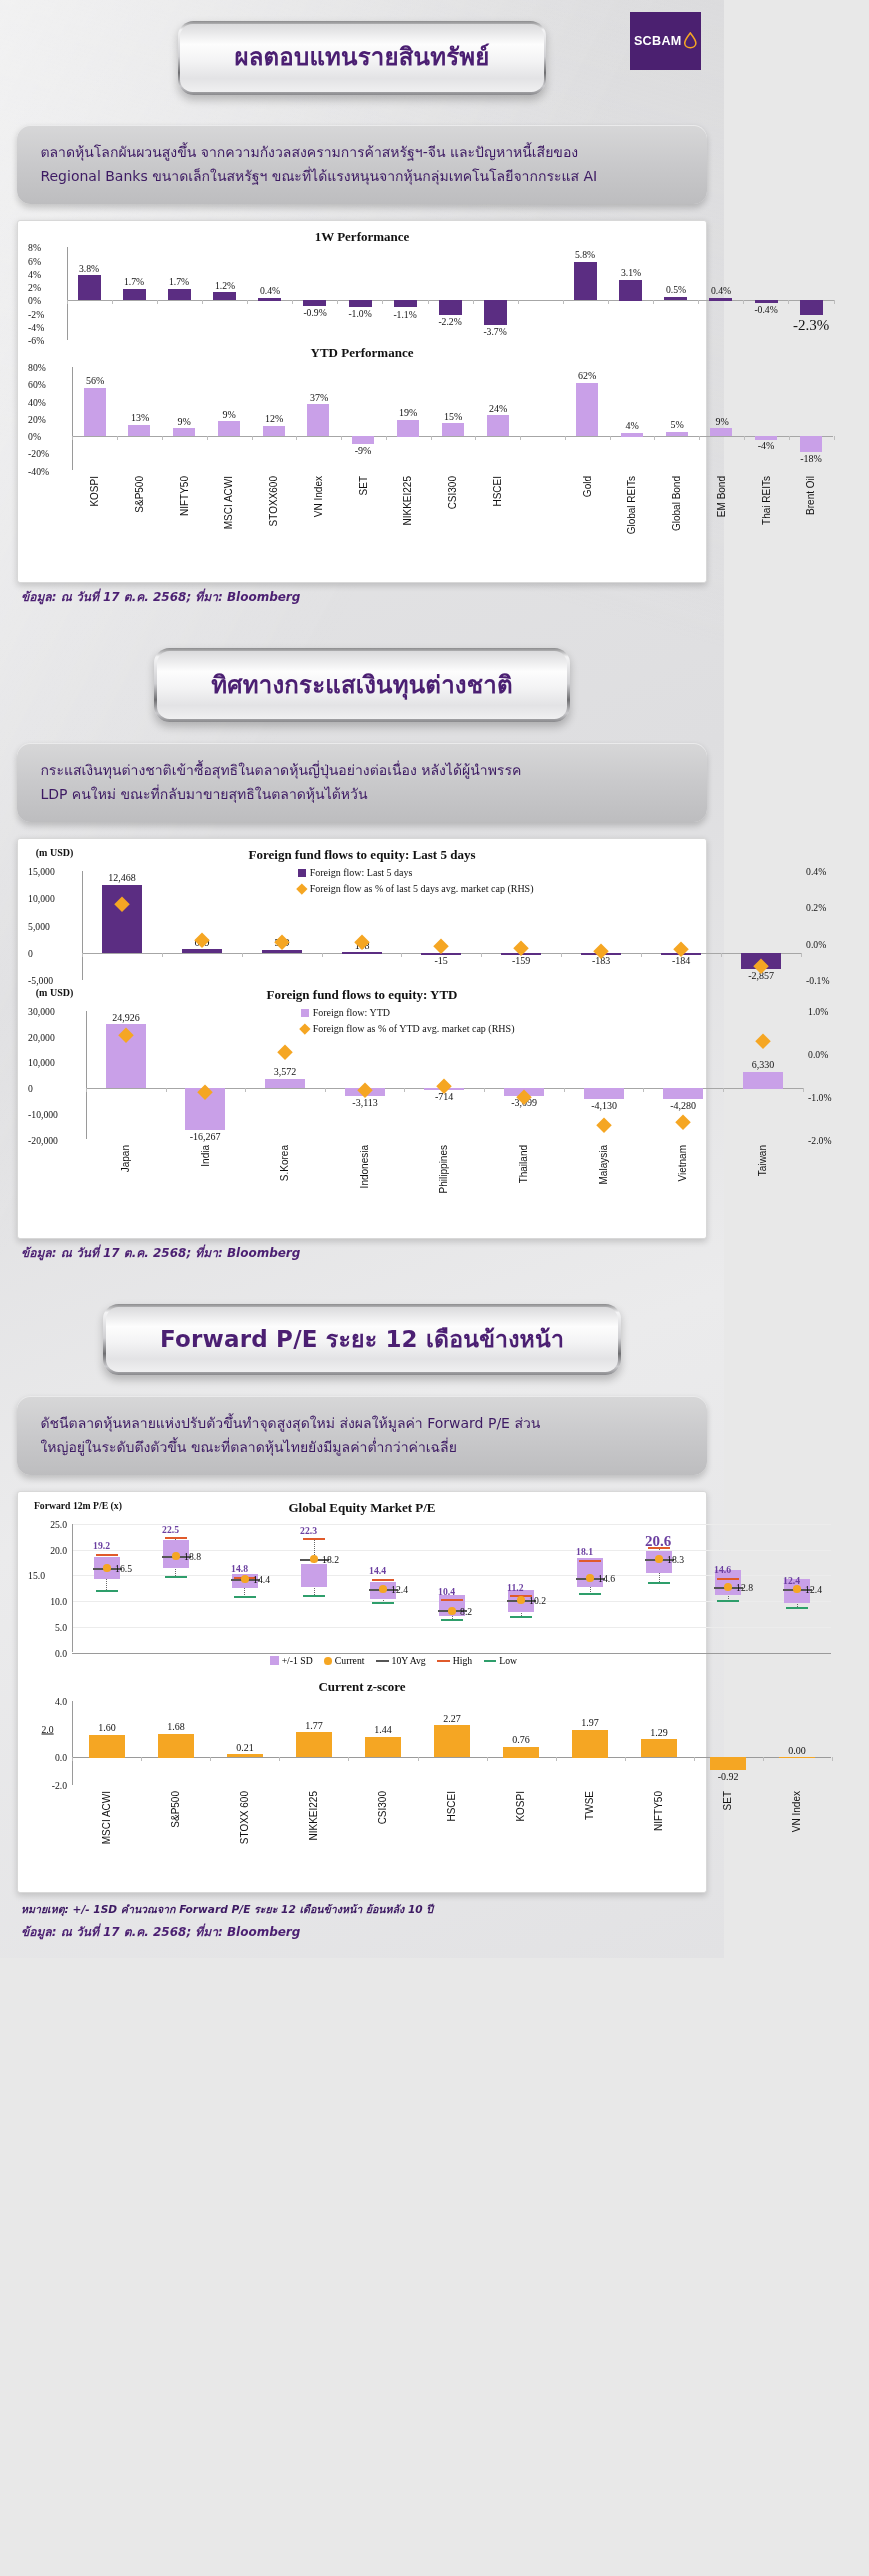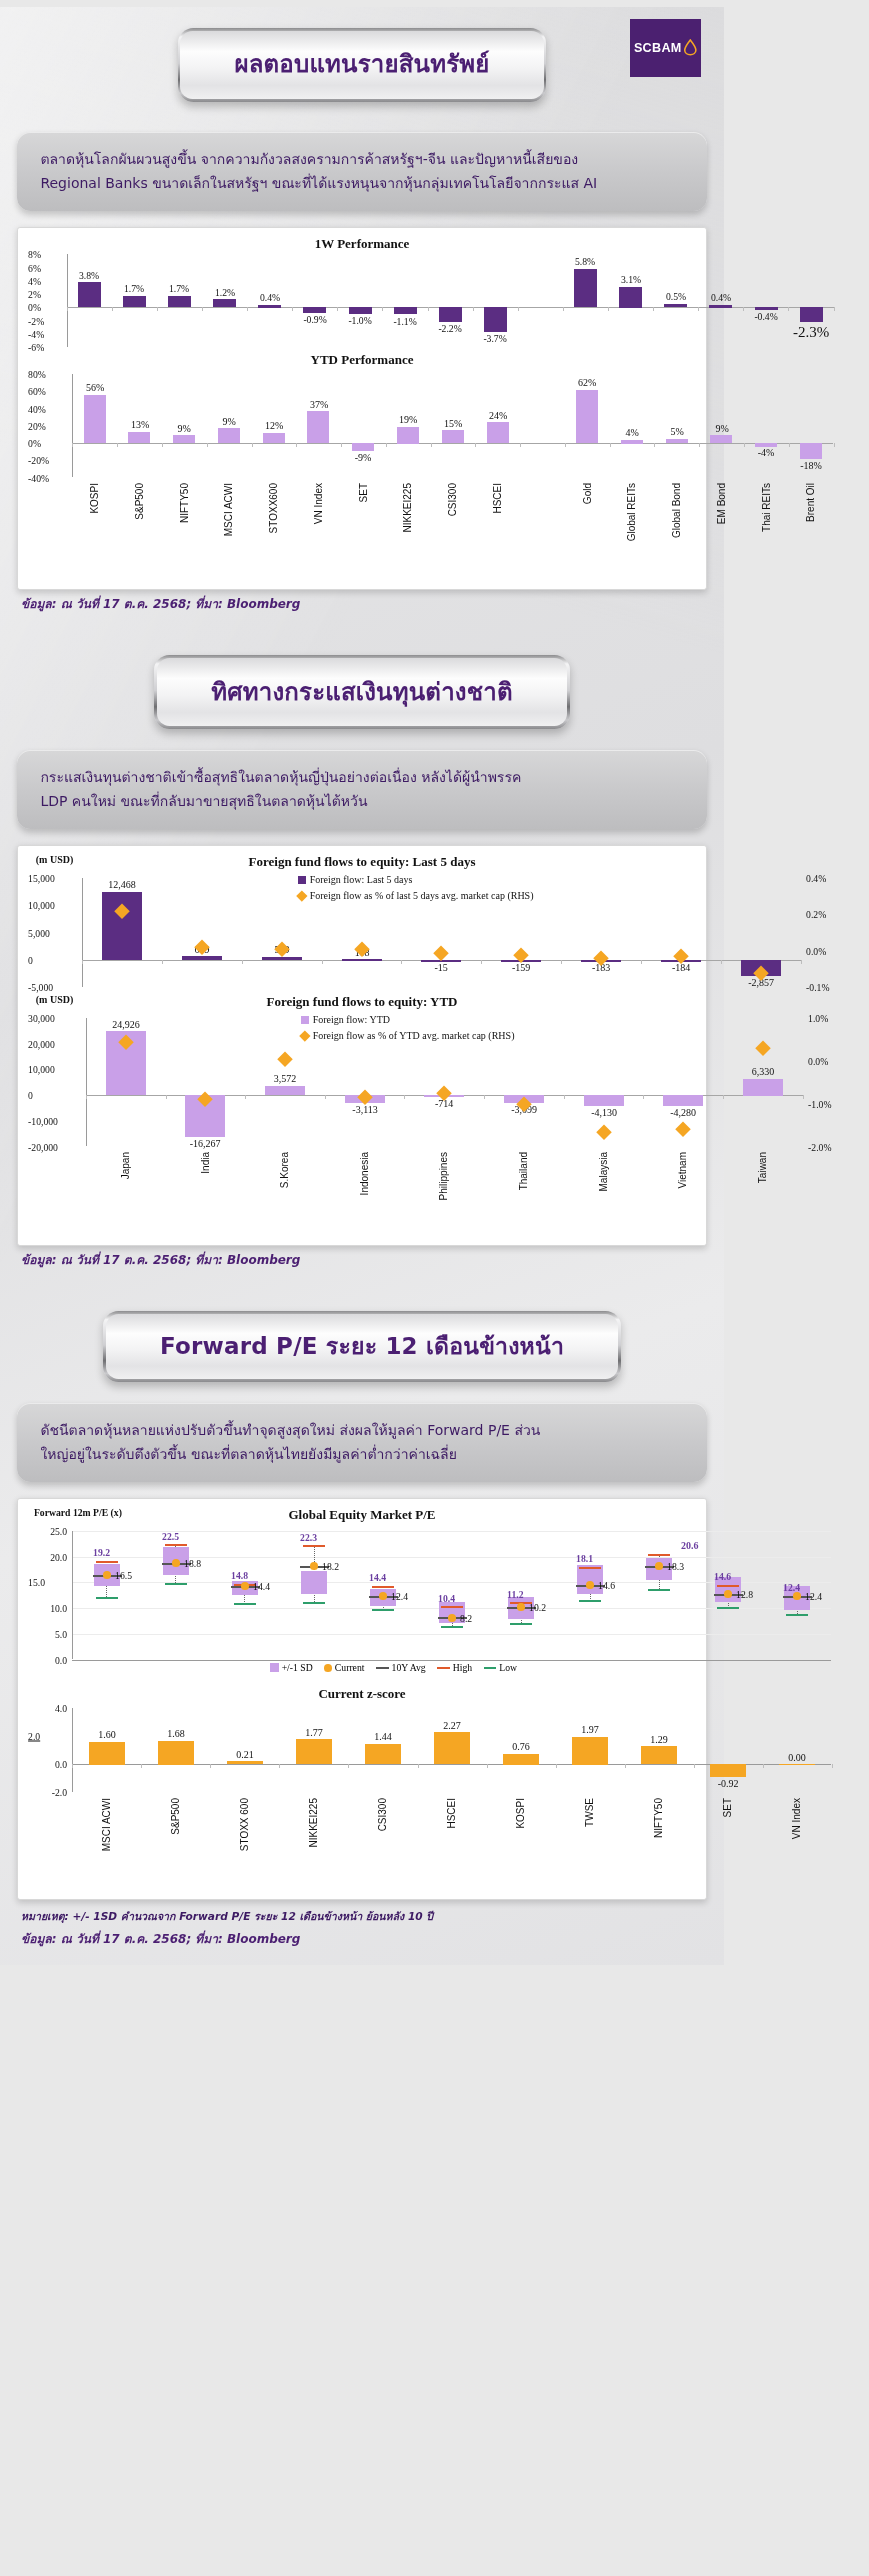--- a/index.html
+++ b/index.html
@@ -10,21 +10,20 @@
     position: relative;
     overflow-x: hidden;
   }
   .page {
     width: 724px;
     position: relative;
     background:
       linear-gradient(118deg, rgba(255,255,255,0.55) 0%, rgba(255,255,255,0) 38%),
       linear-gradient(196deg, rgba(210,210,212,0.5) 0%, rgba(255,255,255,0) 30%),
       linear-gradient(160deg, #e9e9ea 0%, #dedee0 45%, #ebebec 70%, #e2e2e4 100%);
-    margin-top: 7px;
   }
 
   
   .topbar { position:relative; height:104px; }
   .logo {
     position:absolute; right:23px; top:11.6px;
     width:71px; height:58px; background:#4b2070;
     display:flex; align-items:center; justify-content:center; gap:2.9px;
   }
   .logo .lt { color:#fff; font-weight:bold; font-size:12.6px; letter-spacing:0.3px;
@@ -532,21 +531,21 @@
         <div class="boxmark" style="left:548px;top:79px;width:29px;height:1.4px;background:#555;"></div>
         <div class="boxmark" style="left:558px;top:75px;width:7.7px;height:7.7px;border-radius:50%;background:#f5a623;"></div>
         <div class="blabel" style="left:548px;top:47px;transform:none;color:#6b3fa0;font-weight:bold;font-size:9.7px;">18.1</div>
         <div class="blabel" style="left:570px;top:74px;transform:none;font-size:9.7px;">14.6</div>
         <div class="boxmark" style="left:631px;top:48px;height:35px;width:1px;border-left:1px dotted #666;"></div>
         <div class="boxmark" style="left:618px;top:52px;width:26px;height:21.6px;background:#c9a0e8;"></div>
         <div class="boxmark" style="left:620px;top:48px;width:22px;height:1.9px;background:#e05a2b;"></div>
         <div class="boxmark" style="left:620px;top:83px;width:22px;height:1.9px;background:#2e9e6b;"></div>
         <div class="boxmark" style="left:617px;top:60px;width:29px;height:1.4px;background:#555;"></div>
         <div class="boxmark" style="left:627px;top:56px;width:7.7px;height:7.7px;border-radius:50%;background:#f5a623;"></div>
-        <div class="blabel" style="left:653px;top:34px;transform:none;color:#6b3fa0;font-weight:bold;font-size:10px;">20.6</div>
+        <div class="blabel" style="left:617px;top:34px;transform:none;color:#6b3fa0;font-weight:bold;font-size:15px;">20.6</div>
         <div class="blabel" style="left:639px;top:55px;transform:none;font-size:9.7px;">18.3</div>
         <div class="boxmark" style="left:700px;top:79px;height:22.6px;width:1px;border-left:1px dotted #666;"></div>
         <div class="boxmark" style="left:687px;top:71px;width:26px;height:25px;background:#c9a0e8;"></div>
         <div class="boxmark" style="left:689px;top:79px;width:22px;height:1.9px;background:#e05a2b;"></div>
         <div class="boxmark" style="left:689px;top:101px;width:22px;height:1.9px;background:#2e9e6b;"></div>
         <div class="boxmark" style="left:686px;top:88px;width:29px;height:1.4px;background:#555;"></div>
         <div class="boxmark" style="left:696px;top:84px;width:7.7px;height:7.7px;border-radius:50%;background:#f5a623;"></div>
         <div class="blabel" style="left:686px;top:65px;transform:none;color:#6b3fa0;font-weight:bold;font-size:9.7px;">14.6</div>
         <div class="blabel" style="left:708px;top:83px;transform:none;font-size:9.7px;">12.8</div>
         <div class="boxmark" style="left:769px;top:90px;height:18px;width:1px;border-left:1px dotted #666;"></div>
@@ -576,21 +575,21 @@
           </span>
           <span style="display:flex;align-items:center;gap:2.9px;">
             <span style="width:12.6px;height:1.9px;background:#2e9e6b;display:inline-block;"></span>
             <span>Low</span>
           </span>
         </div>
       </div>
     <div class="bc" id="chart-zscore" style="height:208px;">
         <div class="chart-title" style="position:absolute;left:0;right:0;top:1px;">Current z-score</div>
         <div class="ytick" style="top:23px;left:0;text-align:right;width:39px;">4.0</div>
-        <div class="ytick" style="top:51px;left:0;text-align:left;width:39px;text-decoration:underline;">2.0</div>
+        <div class="ytick" style="top:51px;left:0;text-align:center;width:39px;text-decoration:underline;">2.0</div>
         <div class="ytick" style="top:79px;left:0;text-align:right;width:39px;">0.0</div>
         <div class="ytick" style="top:107px;left:0;text-align:right;width:39px;">-2.0</div>
         <div style="position:absolute;left:44px;top:23px;width:1px;height:84px;background:#9a9a9a;"></div>
         <div style="position:absolute;left:44px;top:79px;width:759px;height:1px;background:#9a9a9a;"></div>
         <div class="bar" style="left:61px;top:57px;width:36px;height:22.4px;background:#f5a623;"></div>
         <div class="blabel" style="left:79px;top:44px;font-size:10px;">1.60</div>
         <div class="xlab" style="left:73px;top:113px;">MSCI ACWI</div>
         <div class="bar" style="left:130px;top:56px;width:36px;height:23.5px;background:#f5a623;"></div>
         <div class="blabel" style="left:148px;top:43px;font-size:10px;">1.68</div>
         <div class="xlab" style="left:142px;top:113px;">S&amp;P500</div>

